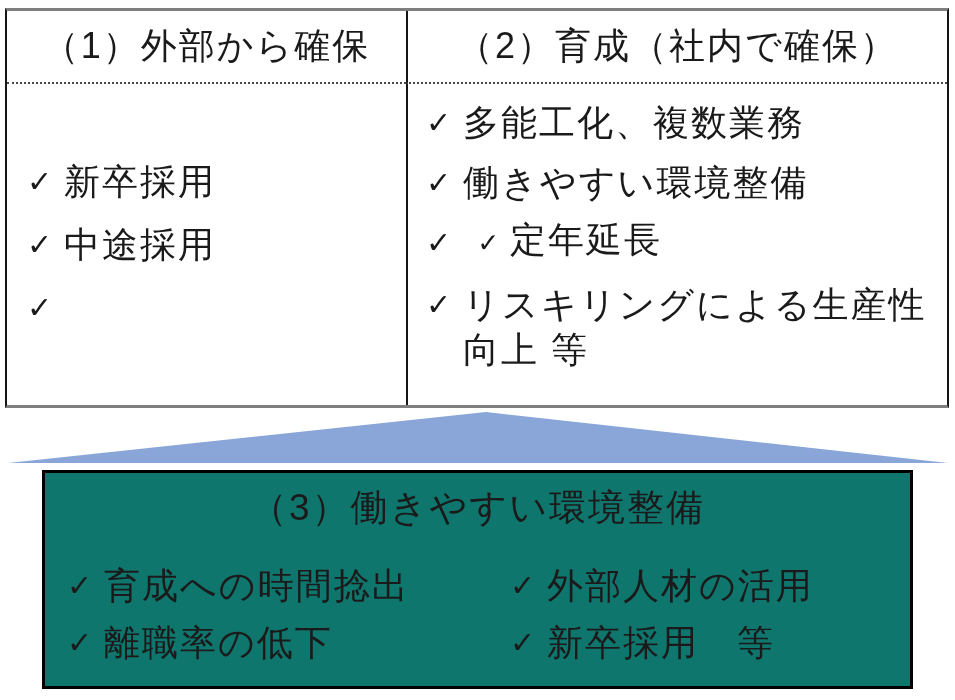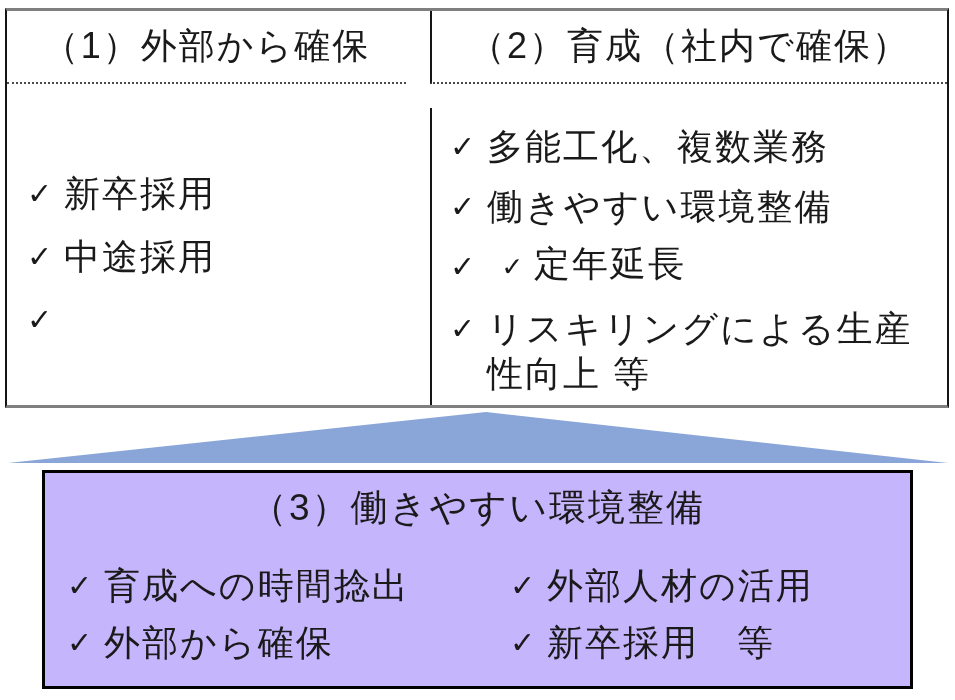--- a/index.html
+++ b/index.html
@@ -20,21 +20,20 @@
   
   .toptable{
     position:absolute; left:5px; top:8px; width:944px; height:400px;
     border-top:3px solid var(--gray);
     border-bottom:3px solid var(--gray);
     border-left:2px solid #151515;
     border-right:2px solid #151515;
     display:grid;
     grid-template-columns:399px 1fr;
     grid-template-rows:73px 1fr;
-    gap:24px;
   }
   .hcell{
     display:flex; align-items:center; justify-content:center;
     font-size:36px; letter-spacing:2px; white-space:nowrap;
     border-bottom:2px dotted #4a4a4a;
   }
   .cell-right{ border-left:2px solid #151515;justify-content:center; }
 
   .bcell{ overflow:hidden; }
   .bcell-left{
@@ -62,21 +61,21 @@
   
   .connector{
     position:absolute; left:0; top:410px; width:955px; height:53px;
   }
   .connector polygon{ fill:var(--triangle); }
 
   
   .bottombox{
     position:absolute; left:42px; top:470px; width:871px; height:219px;
     border:3px solid #000000;
-    background:#c4b5fd;
+    background:#0f766e;
   }
   .bb-title{
     margin-top:12px; text-align:center;
     font-size:37px; line-height:46px; letter-spacing:2px;
     font-weight:400; white-space:nowrap;
   }
   .bb-grid{
     margin-top:32px; padding-left:22px;
     display:grid; grid-template-columns:443px 1fr;
     row-gap:12px;
@@ -141,20 +140,20 @@
     <div class="citem">
       <span class="check">✓</span>
       <span>育成への時間捻出</span>
     </div>
     <div class="citem">
       <span class="check">✓</span>
       <span>外部人材の活用</span>
     </div>
     <div class="citem">
       <span class="check">✓</span>
-      <span>外部から確保</span>
+      <span>離職率の低下</span>
     </div>
     <div class="citem">
       <span class="check">✓</span>
       <span>新卒採用　等</span>
     </div>
   </div>
 </div>
 
 </body></html>

